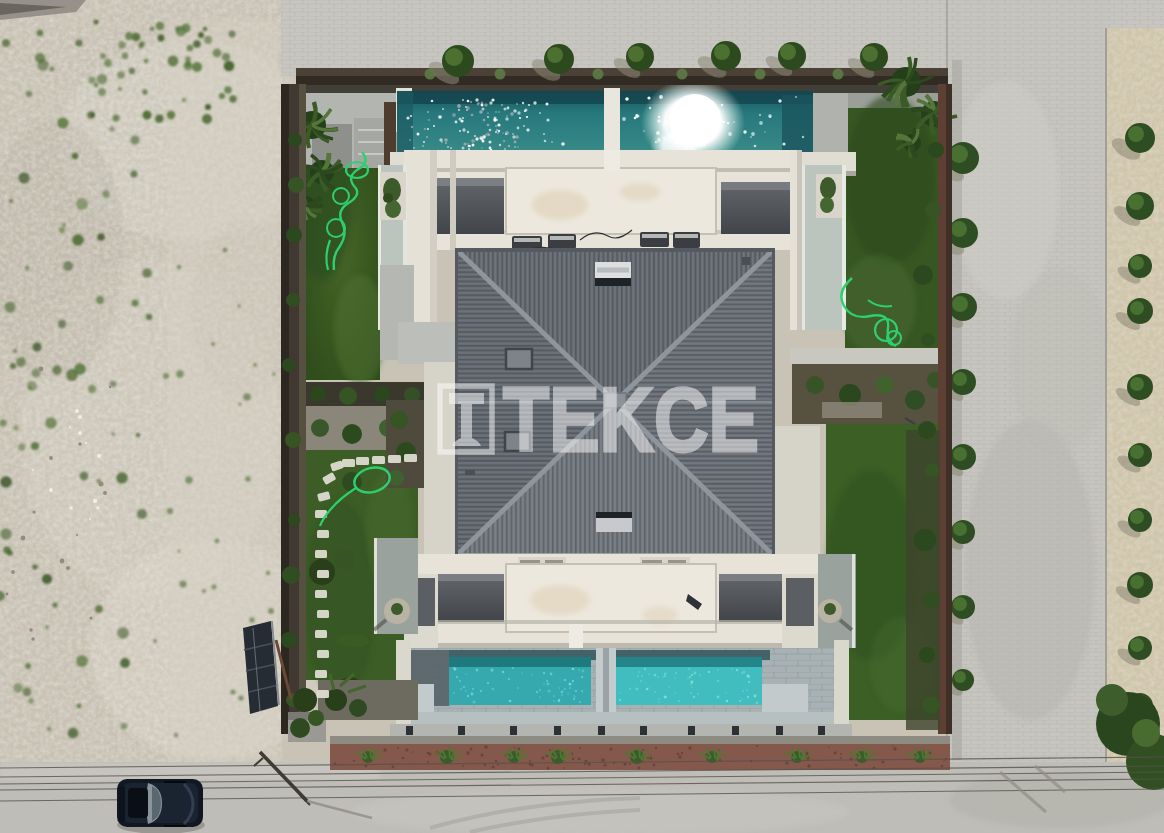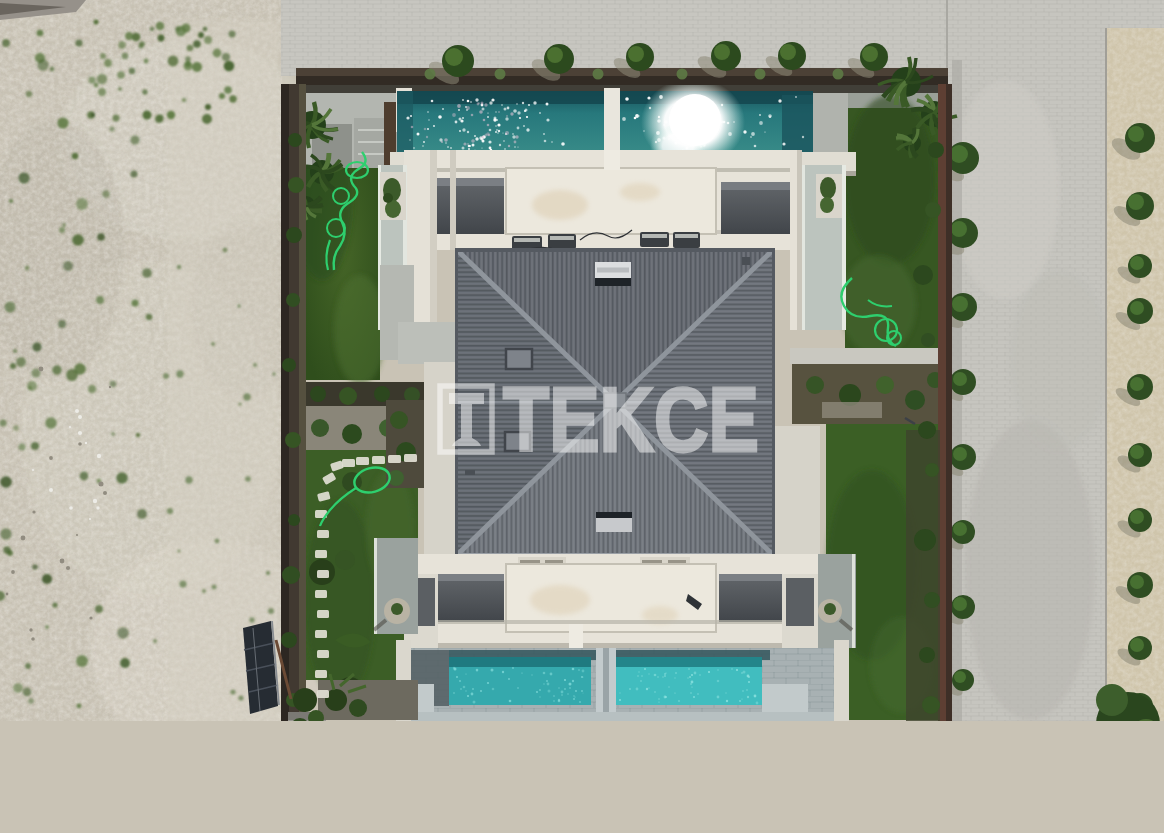--- a/index.html
+++ b/index.html
@@ -1,13 +1,13 @@
 <!DOCTYPE html>
 <html><head><meta charset="utf-8"><title>Aerial villa</title>
-<style>html,body{margin:0;padding:0;background:#c9c3b5;font-family:"Liberation Sans",sans-serif;}#wrap{width:1164px;height:721px;overflow:hidden;}</style>
+<style>html,body{margin:0;padding:0;background:#c9c3b5;font-family:"Liberation Sans",sans-serif;}#wrap{width:1164px;height:833px;overflow:hidden;}</style>
 </head><body>
 <div id="wrap"><svg xmlns="http://www.w3.org/2000/svg" width="1164" height="833" viewBox="0 0 1164 833">
 <defs>
 <pattern id="pavers" width="13" height="8" patternUnits="userSpaceOnUse">
   <path d="M0 0H13M0 4H13M4 0V4M9 4V8" stroke="rgba(95,95,90,0.14)" stroke-width="0.7" fill="none"></path>
 </pattern>
 <pattern id="ribsH" width="10" height="4.6" patternUnits="userSpaceOnUse">
   <rect width="10" height="4.6" fill="#6e737a"></rect>
   <path d="M0 0.8H10" stroke="#555a61" stroke-width="1.5"></path>
   <path d="M0 3H10" stroke="#7a7f87" stroke-width="0.7"></path>

